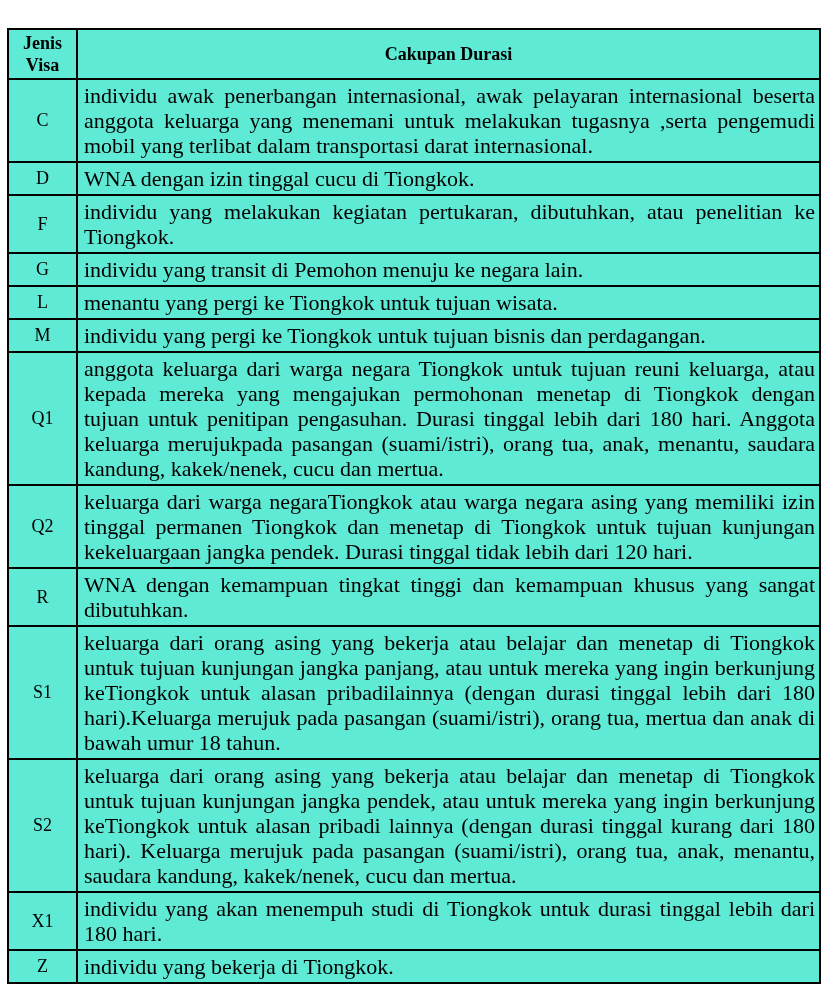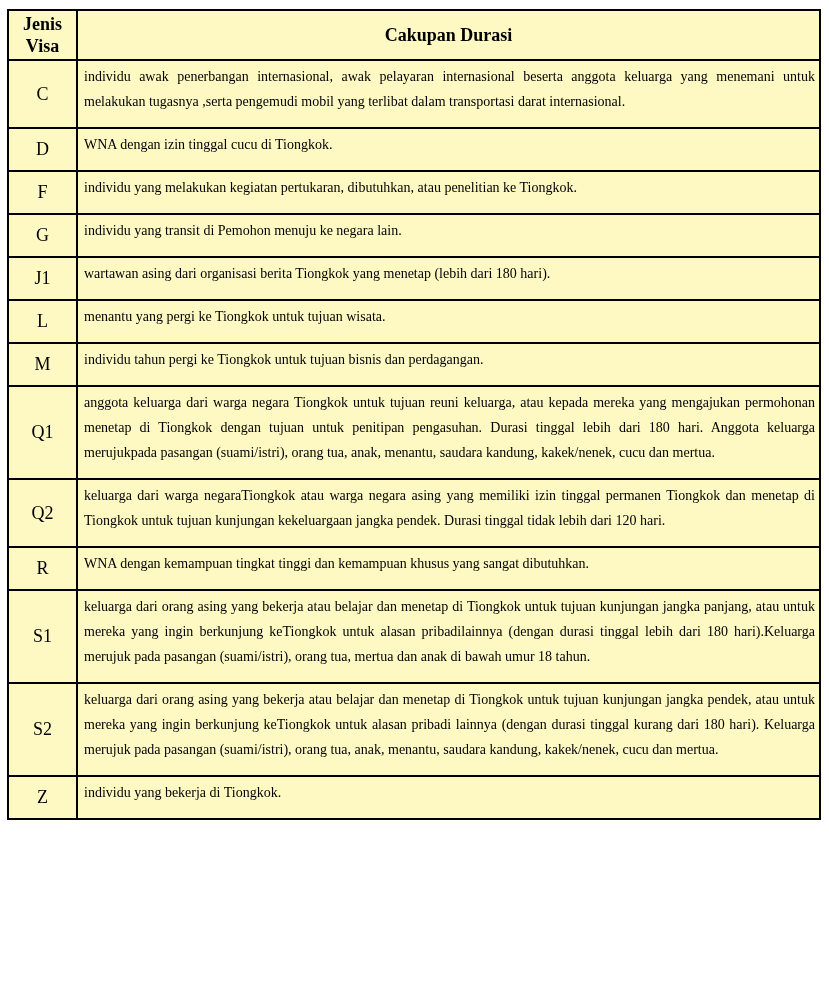--- a/index.html
+++ b/index.html
@@ -15,21 +15,22 @@
     color: #000000;
     -webkit-font-smoothing: antialiased;
   }
   .page {
     padding: 9px 9px 4px 7px;
   }
   table.visa-table {
     border-collapse: collapse;
     width: 812px;
     table-layout: fixed;
-    background: #fef9c3;
+    background: #5eead4;
+    margin-top: 19px;
   }
   table.visa-table th,
   table.visa-table td {
     border: 2px solid #000000;
   }
   col.col-visa { width: 69px; }
   col.col-coverage { width: 743px; }
   th.hdr {
     font-weight: bold;
     font-size: 18px;
@@ -38,25 +39,25 @@
     vertical-align: middle;
     padding: 2px 2px;
   }
   td.visa-cell {
     font-size: 18px;
     text-align: center;
     vertical-align: middle;
     padding: 2px 1px;
   }
   td.coverage-cell {
-    font-size: 14px;
+    font-size: 22px;
     line-height: 25px;
     text-align: justify;
     vertical-align: middle;
-    padding: 3px 4px 13px 6px;
+    padding: 3px 4px 3px 6px;
   }
 </style>
 </head>
 <body>
 
 <div class="page">
   <table class="visa-table">
     <colgroup>
       <col class="col-visa">
       <col class="col-coverage">
@@ -78,30 +79,26 @@
       </tr>
       <tr>
         <td class="visa-cell">F</td>
         <td class="coverage-cell">individu yang melakukan kegiatan pertukaran, dibutuhkan, atau penelitian ke Tiongkok.</td>
       </tr>
       <tr>
         <td class="visa-cell">G</td>
         <td class="coverage-cell">individu yang transit di Pemohon menuju ke negara lain.</td>
       </tr>
       <tr>
-        <td class="visa-cell">J1</td>
-        <td class="coverage-cell">wartawan asing dari organisasi berita Tiongkok yang menetap (lebih dari 180 hari).</td>
-      </tr>
-      <tr>
         <td class="visa-cell">L</td>
         <td class="coverage-cell">menantu yang pergi ke Tiongkok untuk tujuan wisata.</td>
       </tr>
       <tr>
         <td class="visa-cell">M</td>
-        <td class="coverage-cell">individu tahun pergi ke Tiongkok untuk tujuan bisnis dan perdagangan.</td>
+        <td class="coverage-cell">individu yang pergi ke Tiongkok untuk tujuan bisnis dan perdagangan.</td>
       </tr>
       <tr>
         <td class="visa-cell">Q1</td>
         <td class="coverage-cell">anggota keluarga dari warga negara Tiongkok untuk tujuan reuni keluarga, atau kepada mereka yang mengajukan permohonan menetap di Tiongkok dengan tujuan untuk penitipan pengasuhan. Durasi tinggal lebih dari 180 hari. Anggota keluarga merujukpada pasangan (suami/istri), orang tua, anak, menantu, saudara kandung, kakek/nenek, cucu dan mertua.</td>
       </tr>
       <tr>
         <td class="visa-cell">Q2</td>
         <td class="coverage-cell">keluarga dari warga negaraTiongkok atau warga negara asing yang memiliki izin tinggal permanen Tiongkok dan menetap di Tiongkok untuk tujuan kunjungan kekeluargaan jangka pendek. Durasi tinggal tidak lebih dari 120 hari.</td>
       </tr>
       <tr>
@@ -110,18 +107,22 @@
       </tr>
       <tr>
         <td class="visa-cell">S1</td>
         <td class="coverage-cell">keluarga dari orang asing yang bekerja atau belajar dan menetap di Tiongkok untuk tujuan kunjungan jangka panjang, atau untuk mereka yang ingin berkunjung keTiongkok untuk alasan pribadilainnya (dengan durasi tinggal lebih dari 180 hari).Keluarga merujuk pada pasangan (suami/istri), orang tua, mertua dan anak di bawah umur 18 tahun.</td>
       </tr>
       <tr>
         <td class="visa-cell">S2</td>
         <td class="coverage-cell">keluarga dari orang asing yang bekerja atau belajar dan menetap di Tiongkok untuk tujuan kunjungan jangka pendek, atau untuk mereka yang ingin berkunjung keTiongkok untuk alasan pribadi lainnya (dengan durasi tinggal kurang dari 180 hari). Keluarga merujuk pada pasangan (suami/istri), orang tua, anak, menantu, saudara kandung, kakek/nenek, cucu dan mertua.</td>
       </tr>
       <tr>
+        <td class="visa-cell">X1</td>
+        <td class="coverage-cell">individu yang akan menempuh studi di Tiongkok untuk durasi tinggal lebih dari 180 hari.</td>
+      </tr>
+      <tr>
         <td class="visa-cell">Z</td>
         <td class="coverage-cell">individu yang bekerja di Tiongkok.</td>
       </tr>
     </tbody>
   </table>
 </div>
 
 </body></html>

